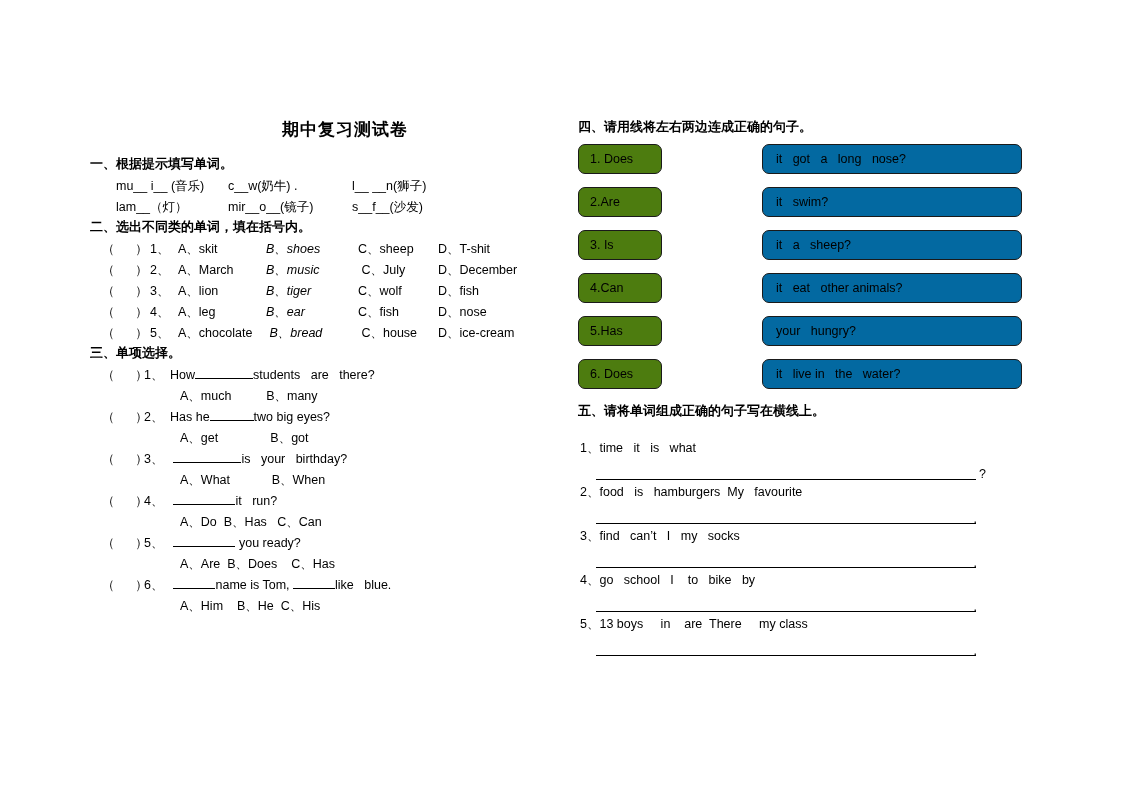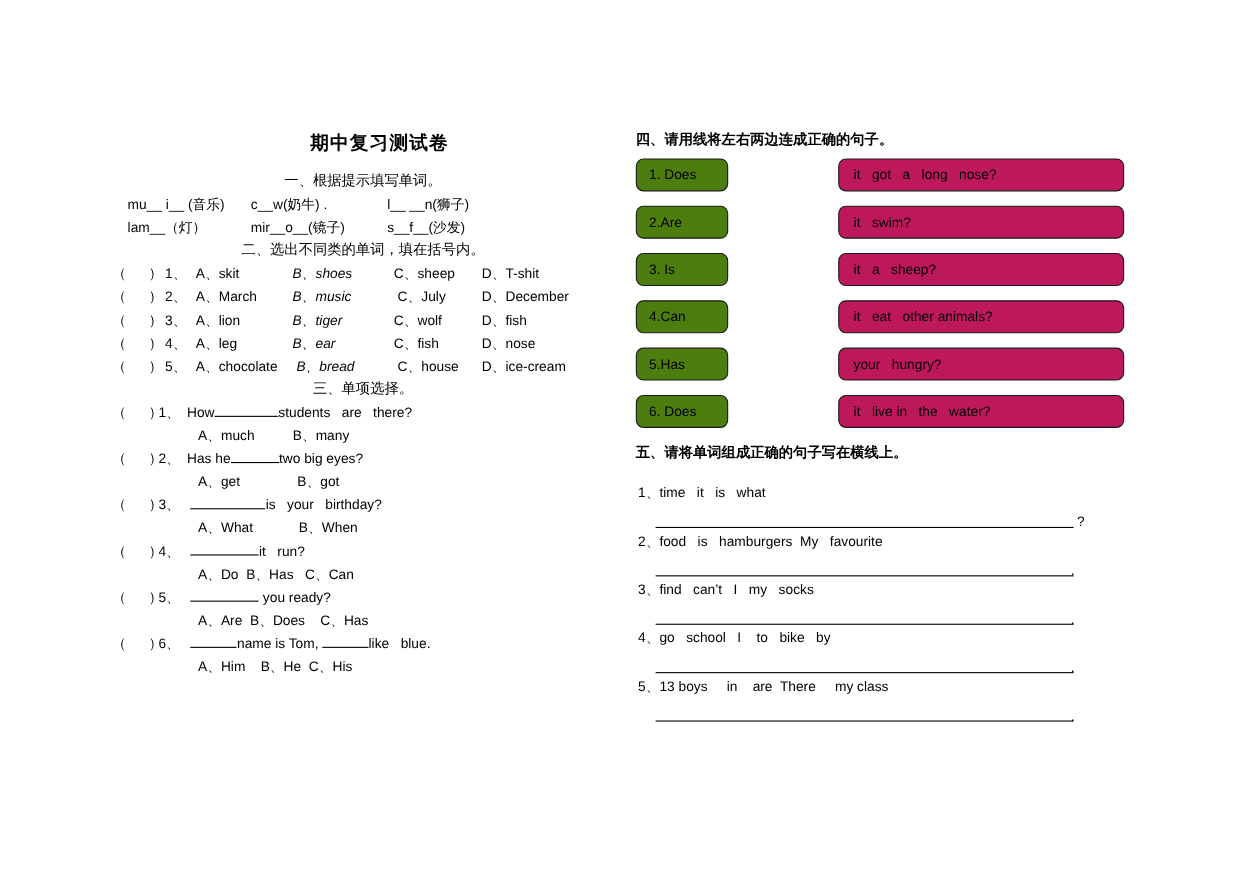--- a/index.html
+++ b/index.html
@@ -54,24 +54,23 @@
     border-bottom: 1px solid #000;
     display: inline-block;
     height: 12px;
   }
   .rule-name { width: 88px; margin-left: 4px; }
   .rule-score { width: 96px; margin-left: 4px; }
   .gap-x { width: 50px; }
 
   .sec-head {
     font-size: 13px;
-    font-weight: normal;
+    font-weight: bold;
     margin: 0 0 3px 0;
     line-height: 18px;
-    text-align: center;
   }
   .sec-head-r {
     font-size: 13px;
     font-weight: bold;
     margin: 0 0 8px 0;
     line-height: 18px;
   }
 
   .sec1-grid {
     padding-left: 26px;
@@ -147,21 +146,21 @@
     width: 260px;
     height: 30px;
     border: 1px solid #1a1a1a;
     border-radius: 7px;
     display: flex;
     align-items: center;
     padding-left: 13px;
     box-sizing: border-box;
     font-size: 12.5px;
     white-space: pre;
-    background: #be185d;
+    background: #0369a1;
   }
 
   
   .wo-item { margin-bottom: 2px; }
   .wo-words {
     font-size: 12.5px;
     line-height: 21px;
     white-space: pre;
     padding-left: 2px;
   }

